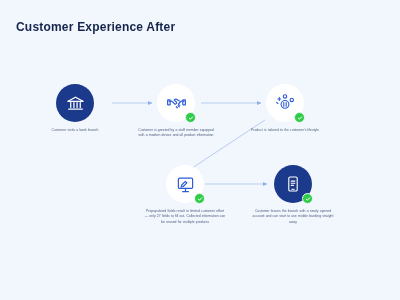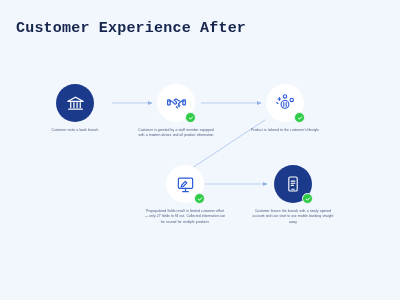--- a/index.html
+++ b/index.html
@@ -17,26 +17,25 @@
   #canvas {
     position: absolute;
     left: 0; top: 0;
     width: 400px;
     height: 300px;
   }
   .title {
     position: absolute;
     left: 16px;
     top: 20px;
-    font-size: 15px;
+    font-size: 12px;
     font-weight: bold;
     letter-spacing: 0.2px;
     color: #16254d;
     white-space: nowrap;
-    font-family: Liberation Mono, monospace;
   }
   
   .edges {
     position: absolute;
     left: 0; top: 0;
     width: 400px; height: 300px;
     pointer-events: none;
   }
   .node {
     position: absolute;

